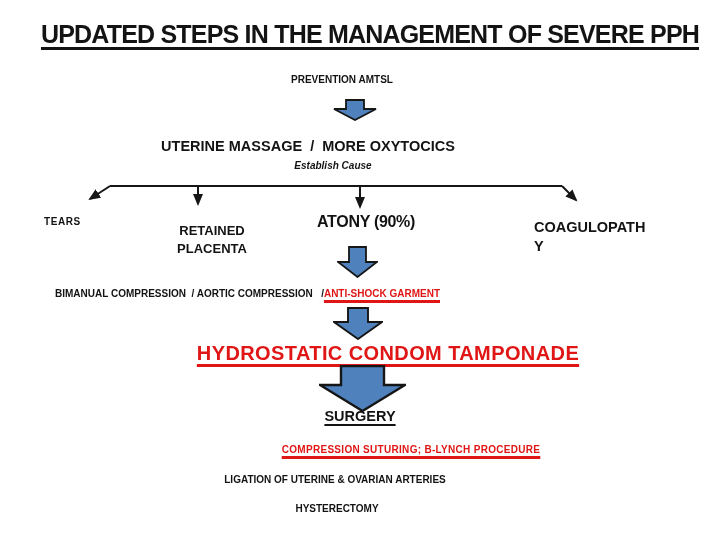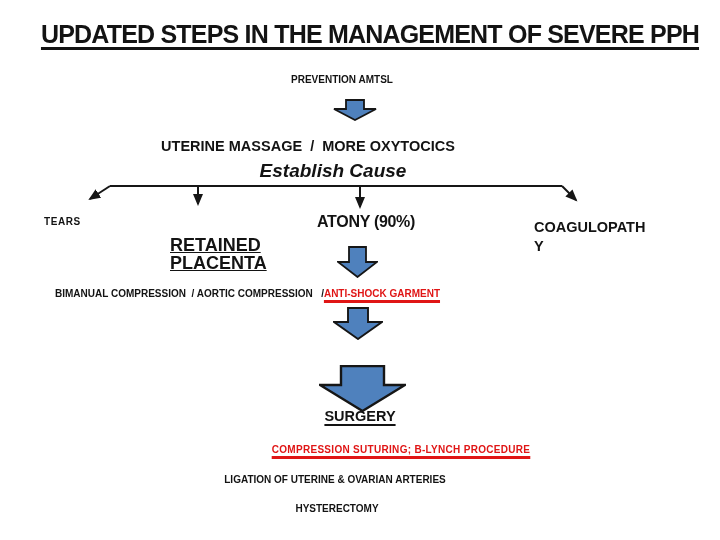--- a/index.html
+++ b/index.html
@@ -7,21 +7,21 @@
     position:relative;width:720px;height:540px;background:#fff;overflow:hidden;
     font-family:"Liberation Sans", sans-serif;font-weight:700;color:var(--ink,#131313);
   }
   .lbl{position:absolute;white-space:pre;line-height:1.15;}
   .center{text-align:center;}
   .title{
     position:absolute;top:10px;left:0;width:720px;margin:10px;text-align:center;
     font-size:25px;letter-spacing:-0.8px;white-space:nowrap;
     text-decoration:underline;text-decoration-thickness:2.5px;text-underline-offset:4px;
   }
-  .fs14{font-size:10px;} .fs145{font-size:14.5px;} .fs15{font-size:19px;}
+  .fs14{font-size:10px;} .fs145{font-size:14.5px;} .fs15{font-size:10px;}
   .big{font-size:16px;letter-spacing:-0.3px;}
   .italic{font-style:italic;}
   .red{color:var(--red,#e01515);}
   .u-red{text-decoration:underline;text-decoration-thickness:2.5px;text-underline-offset:3px;text-decoration-color:var(--red,#e01515);}
   .u-black{text-decoration:underline;text-decoration-thickness:2px;text-underline-offset:3px;}
   .hydro{font-size:20px;letter-spacing:0.4px;text-decoration-thickness:3px;text-underline-offset:4px;}
   .arrow{position:absolute;}
   .row{position:absolute;display:flex;white-space:pre;}
   .twoline{line-height:18px;white-space:pre-line;}
 </style>
@@ -52,44 +52,45 @@
       <path d="M32,6 H484"></path>
       <path d="M32,6 L12,19" marker-end="url(#ah)"></path>
       <path d="M120,6 V24" marker-end="url(#ah)"></path>
       <path d="M282,6 V27" marker-end="url(#ah)"></path>
       <path d="M484,6 L498,20" marker-end="url(#ah)"></path>
     </g>
   </svg>
 
   <div class="lbl fs14" style="top:208px;left:44px;letter-spacing:0.6px;margin-top:8px;">TEARS</div>
 
-  <div class="lbl center twoline" style="top:236px;left:170px;width:84px;font-size:18px;text-decoration:underline;"><span>RETAINED</span><br><span>PLACENTA</span></div>
+  <div class="lbl center twoline" style="top:222px;left:170px;width:84px;font-size:13px;"><span>RETAINED</span><br><span>PLACENTA</span></div>
 
   <div class="lbl big" style="top:213px;left:317px;">ATONY (90%)</div>
 
   <div class="lbl twoline fs145" style="top:218px;left:534px;width:140px;line-height:19px;"><span>COAGULOPATH</span><br><span>Y</span></div>
 
   <svg class="arrow" style="left:337px;top:246px;" width="41" height="32" viewBox="0 0 41 32">
     <polygon points="12,1 29,1 29,16 40,16 20.5,31 1,16 12,16" stroke="#161616" stroke-width="1.8" fill="#4f81bd"></polygon>
   </svg>
 
   <div class="row fs14" style="top:288px;left:55px;">
     <span>BIMANUAL COMPRESSION  / AORTIC COMPRESSION   /</span><span class="red u-red">ANTI-SHOCK GARMENT</span>
   </div>
 
   <svg class="arrow" style="left:333px;top:307px;" width="50" height="33" viewBox="0 0 50 33">
     <polygon points="15,1 35,1 35,15 49,15 25,32 1,15 15,15" stroke="#161616" stroke-width="1.9" fill="#4f81bd"></polygon>
   </svg>
 
+  <div class="lbl center red u-red hydro" style="top:342px;left:188px;width:400px;">HYDROSTATIC CONDOM TAMPONADE</div>
 
   <svg class="arrow" style="left:319px;top:365px;" width="87" height="47" viewBox="0 0 87 47">
     <polygon points="22,1 65,1 65,20 86,20 43.5,46 1,20 22,20" stroke="#161616" stroke-width="2.4" fill="#4f81bd"></polygon>
   </svg>
 
   <div class="lbl center fs145 u-black" style="top:408px;left:322px;width:76px;">SURGERY</div>
 
-  <div class="lbl center fs14 red u-red" style="top:444px;left:92px;width:618px;letter-spacing:0.3px;">COMPRESSION SUTURING; B-LYNCH PROCEDURE</div>
+  <div class="lbl center fs14 red u-red" style="top:444px;left:102px;width:618px;letter-spacing:0.3px;">COMPRESSION SUTURING; B-LYNCH PROCEDURE</div>
 
   <div class="lbl center fs14" style="top:474px;left:0;width:670px;">LIGATION OF UTERINE &amp; OVARIAN ARTERIES</div>
 
   <div class="lbl center fs14" style="top:503px;left:0;width:674px;">HYSTERECTOMY</div>
 
 </div>
 
 </body></html>

